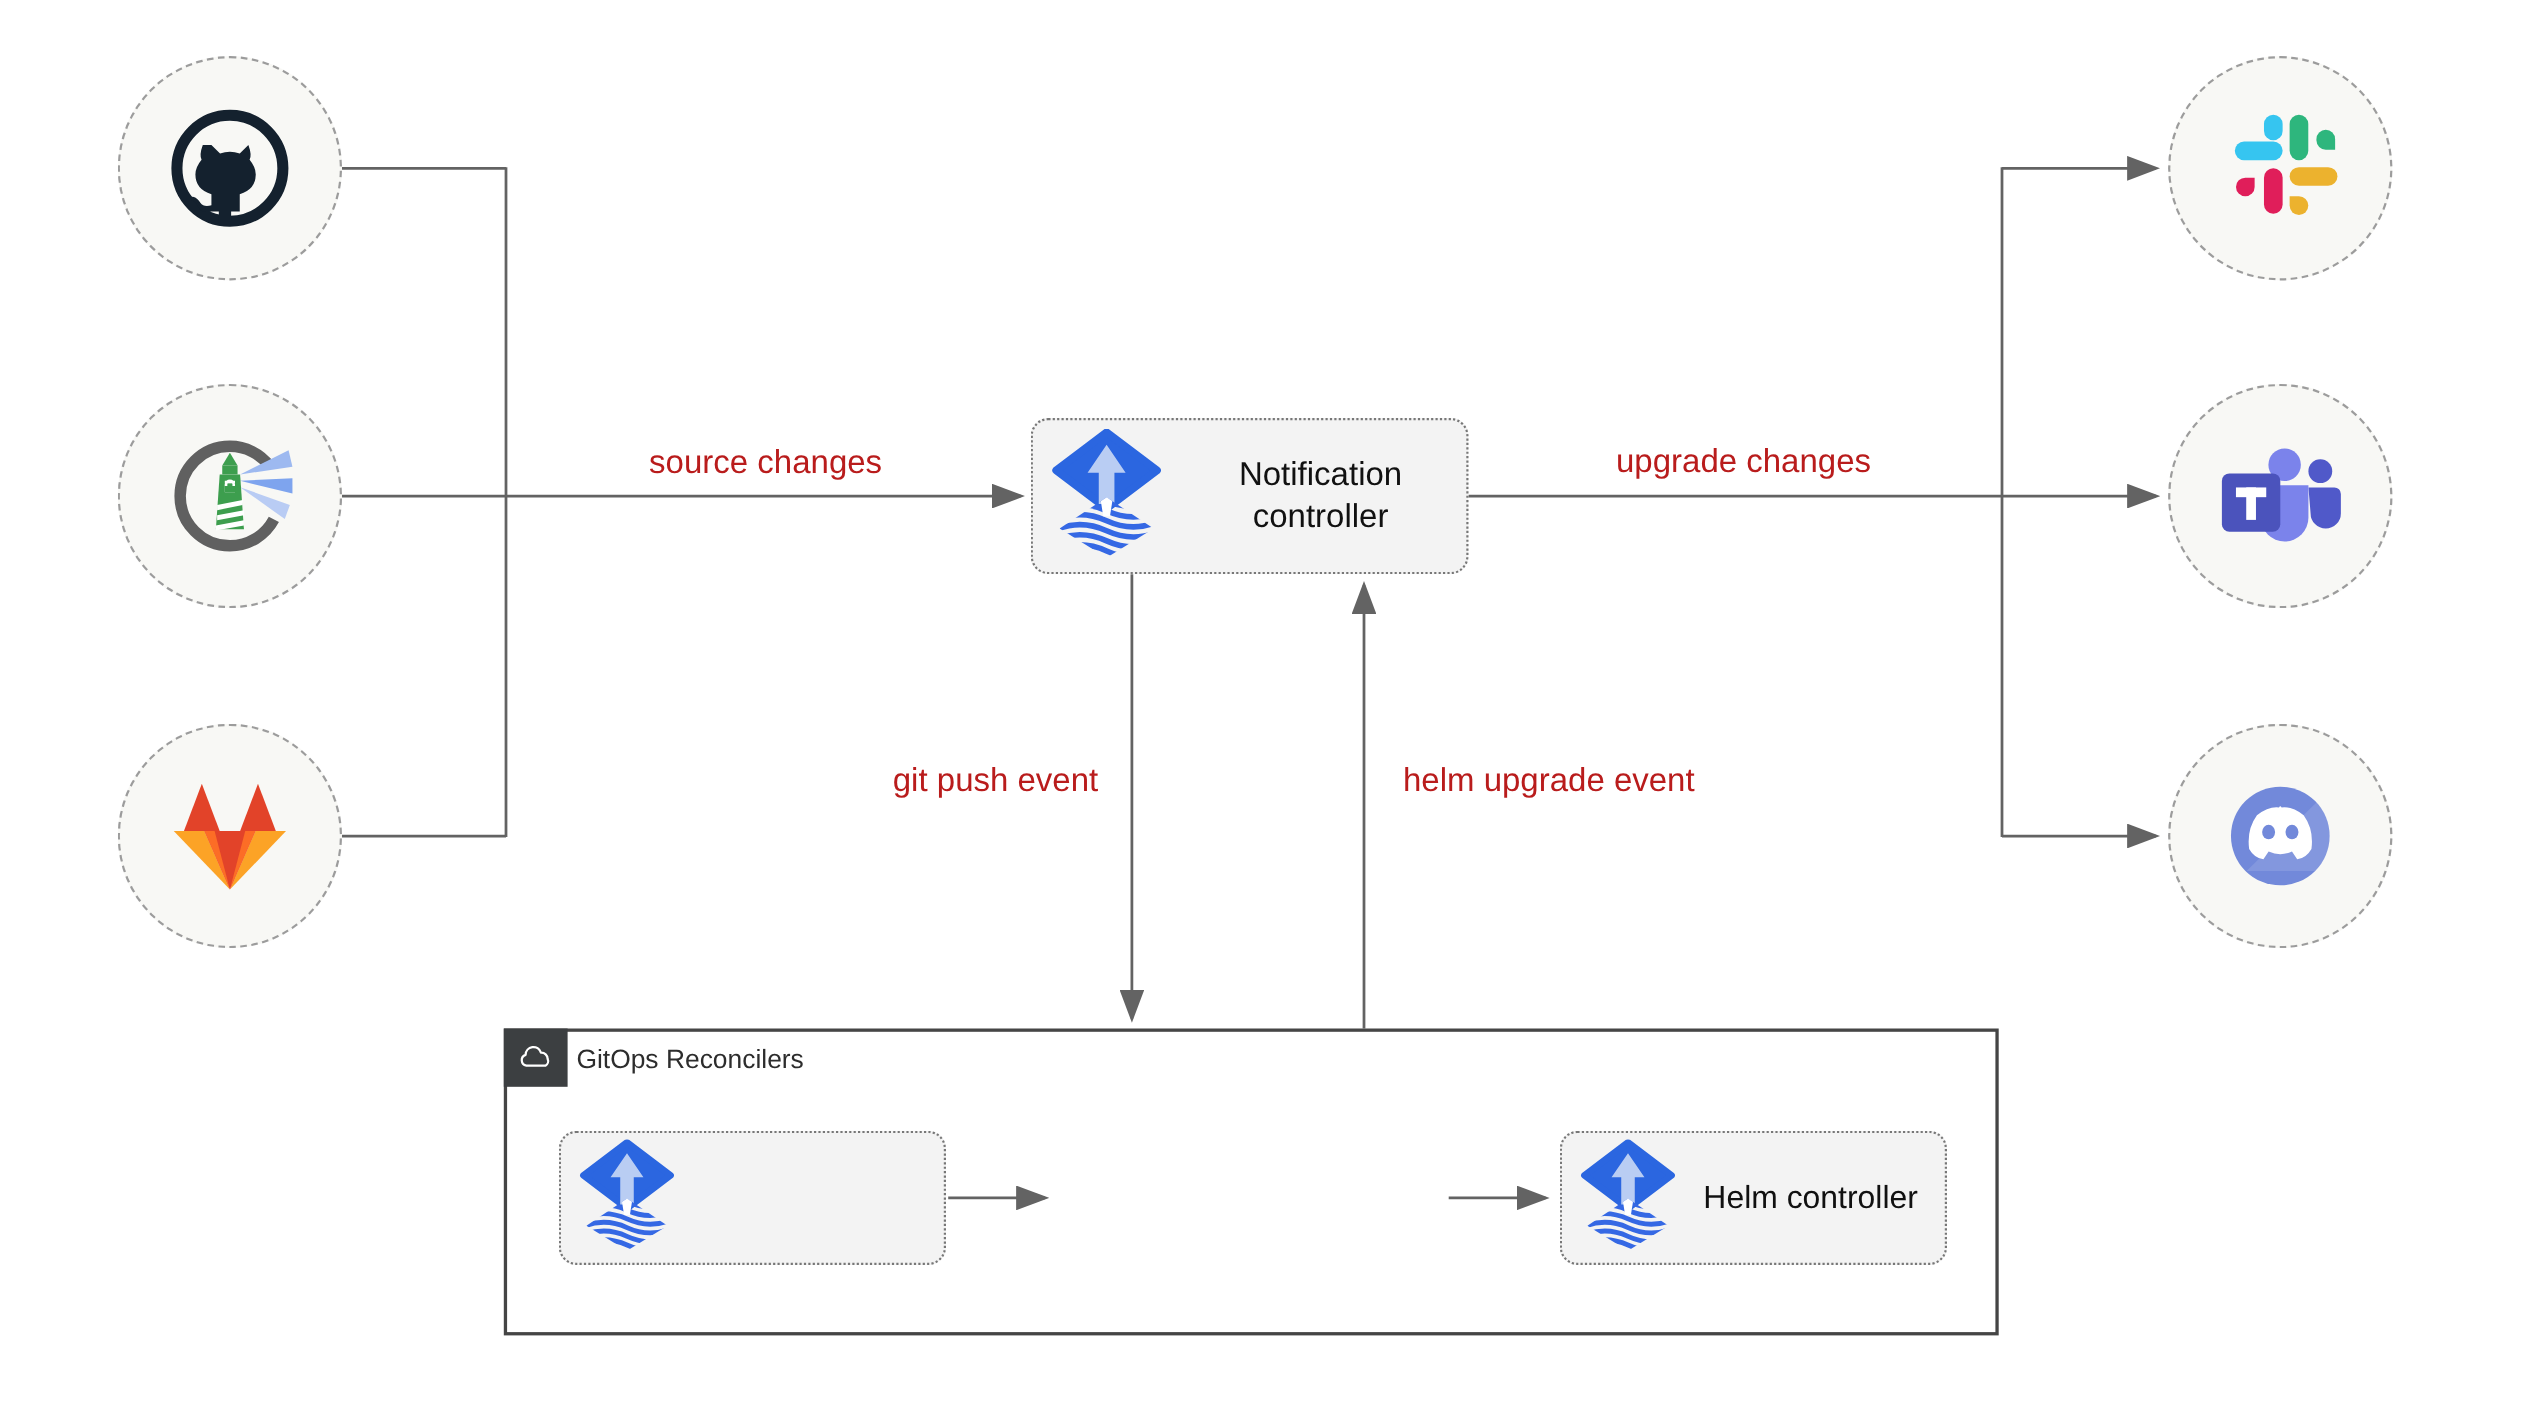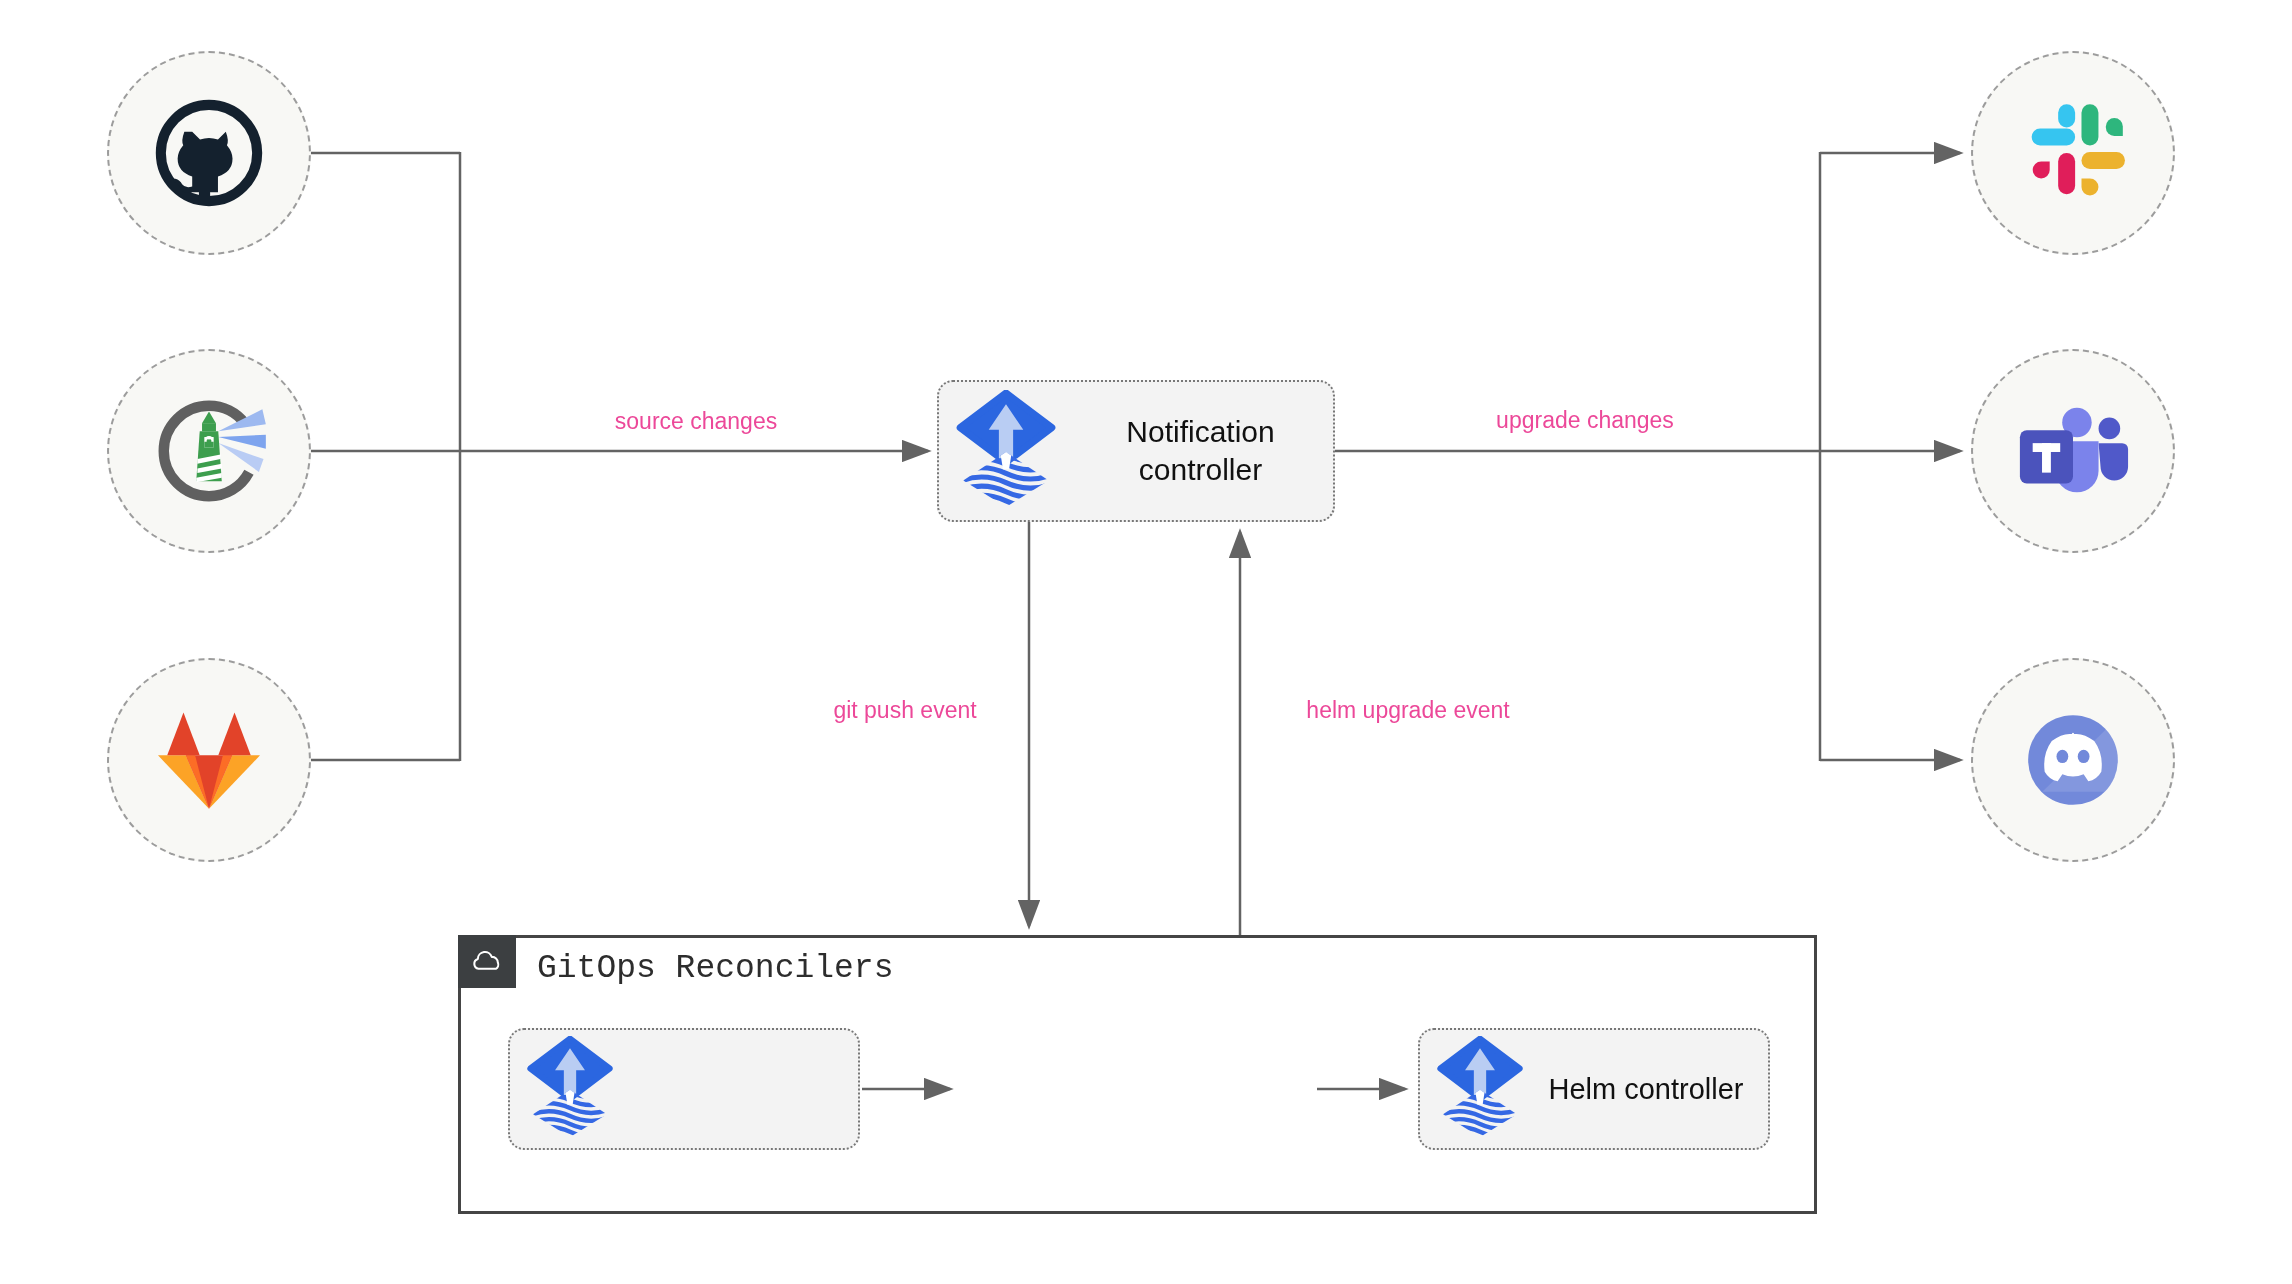--- a/index.html
+++ b/index.html
@@ -20,23 +20,23 @@
   .ctrl-notification{left:937px;top:380px;width:398px;height:142px;gap:11px;}
   .ctrl-source{left:508px;top:1028px;width:352px;height:122px;}
   .ctrl-kustomize{left:963px;top:1028px;width:352px;height:122px;}
   .ctrl-helm{left:1418px;top:1028px;width:352px;height:122px;}
   .ctrl-sm .ctrl-label{font-size:29px;line-height:36px;max-width:200px;margin:0 auto;}
   
   .group-box{position:absolute;left:458px;top:935px;width:1359px;height:279px;
              border:3px solid #454545;background:transparent;z-index:2;box-sizing:border-box;}
   .group-badge{position:absolute;left:-3px;top:-3px;width:58px;height:53px;background:#3c3f41;
                display:flex;align-items:center;justify-content:center;}
-  .group-label{position:absolute;left:76px;top:12px;font-size:33px;color:#2d2d2d;white-space:nowrap;font-family:Liberation Mono, monospace;}
-  
-  .edge-label{position:absolute;transform:translate(-50%,-50%);font-size:23px;color:#ec4899;
+  .group-label{position:absolute;left:63px;top:12px;font-size:24px;color:#2d2d2d;white-space:nowrap;}
+  
+  .edge-label{position:absolute;transform:translate(-50%,-50%);font-size:30px;color:#b91c1c;
               white-space:nowrap;z-index:4;background:transparent;}
   .lbl-source{left:696px;top:421px;}
   .lbl-cluster{left:1585px;top:420px;}
   .lbl-gitpush{left:905px;top:710px;}
   .lbl-helmup{left:1408px;top:710px;}
   .hidden-defs{position:absolute;width:0;height:0;overflow:hidden;}
 </style>
 </head>
 <body>
 

